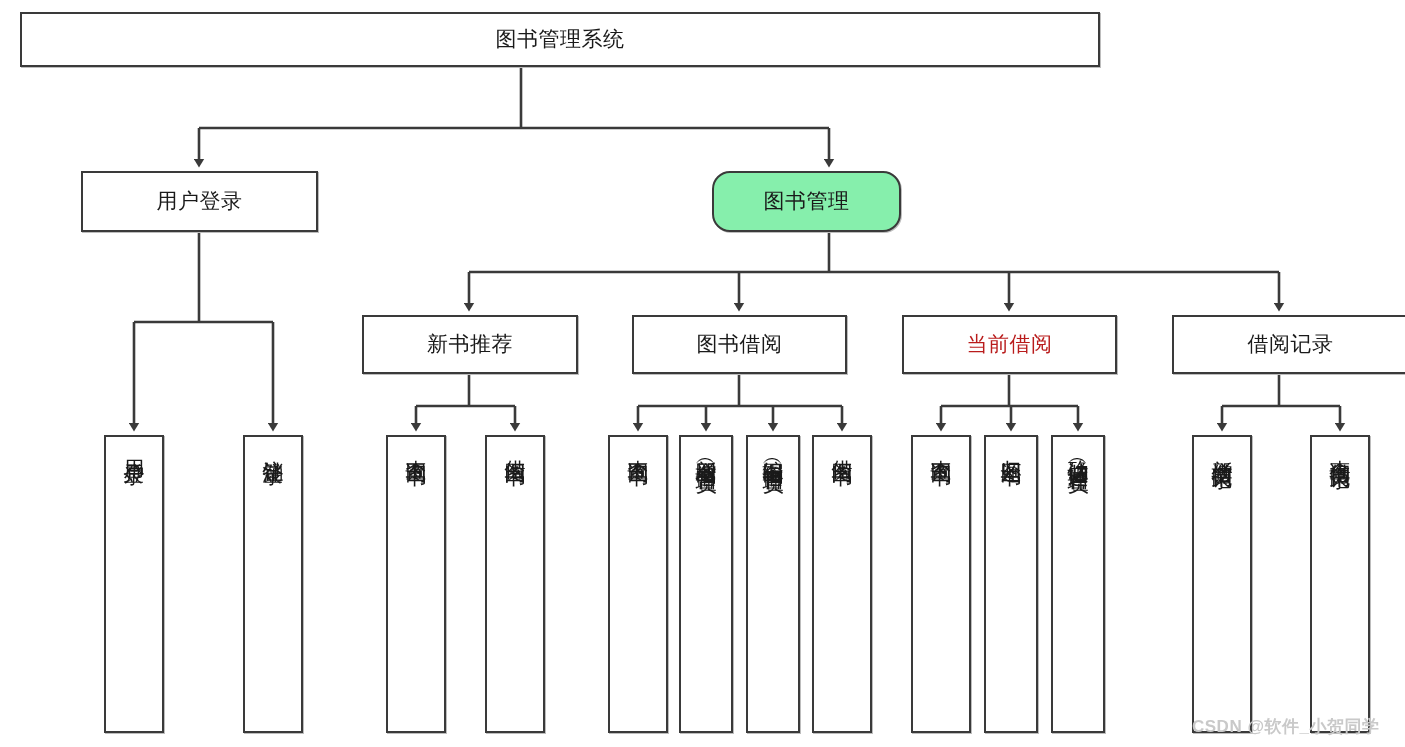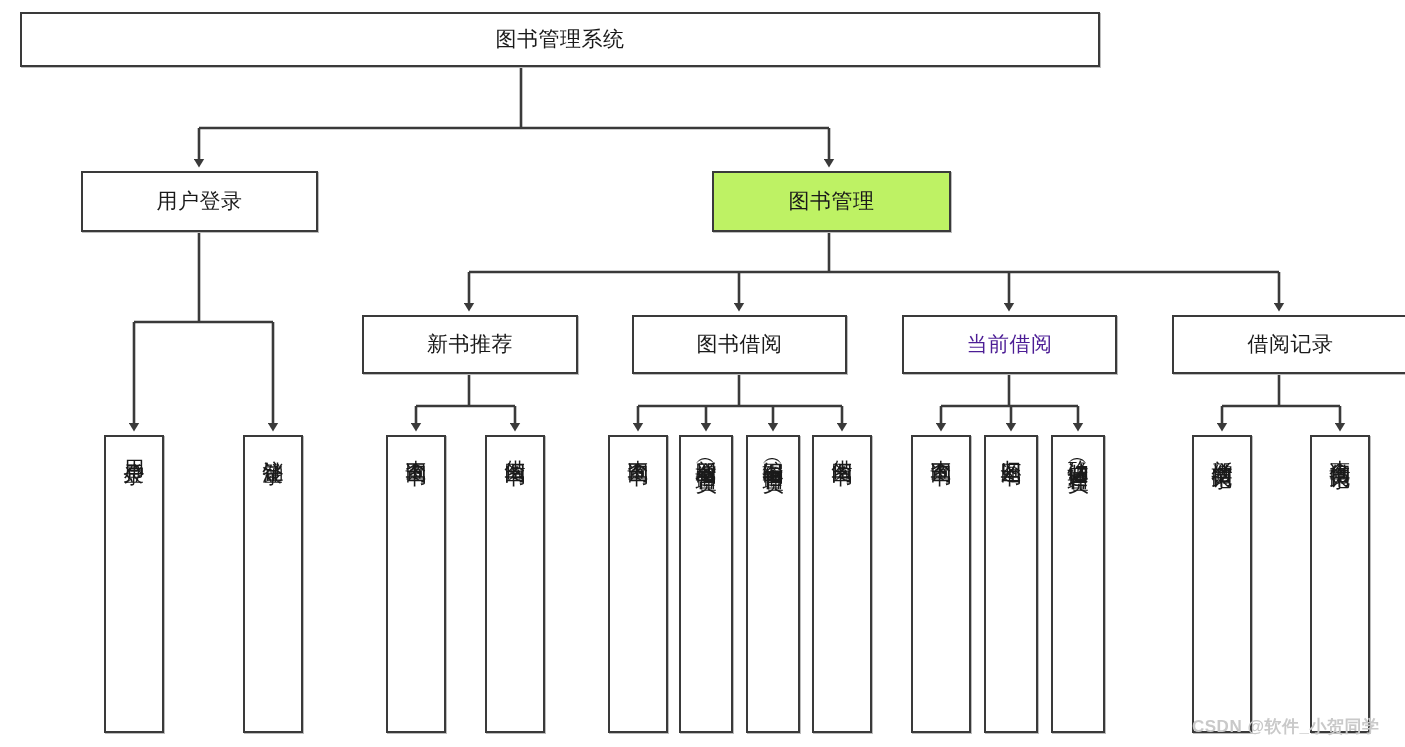--- a/index.html
+++ b/index.html
@@ -122,31 +122,31 @@
     </g>
   </svg>
 
   <div class="node horiz" id="node-root" style="left: 20px; top: 12px; width: 1080px; height: 55px; border-color: rgb(58, 58, 58); background: rgb(255, 255, 255); color: rgb(26, 26, 26); box-shadow: rgb(189, 189, 189) 1px 1px 0px 0px;">
     <span class="node-label">图书管理系统</span>
   </div>
 
   <div class="node horiz" id="node-l2-0" style="left: 81px; top: 171px; width: 237px; height: 61px; border-color: rgb(58, 58, 58); background: rgb(255, 255, 255); color: rgb(26, 26, 26); box-shadow: rgb(189, 189, 189) 1px 1px 0px 0px;">
     <span class="node-label">用户登录</span>
   </div>
-  <div class="node horiz" id="node-l2-1" style="left: 712px; top: 171px; width: 239px; height: 61px; border-color: rgb(58, 58, 58); background: #bef264; color: rgb(26, 26, 26); box-shadow: rgb(189, 189, 189) 1px 1px 0px 0px;">
+  <div class="node horiz" id="node-l2-1" style="left: 712px; top: 171px; width: 189px; height: 61px; border-color: rgb(58, 58, 58); background: #86efac; color: rgb(26, 26, 26); box-shadow: rgb(189, 189, 189) 1px 1px 0px 0px; border-radius: 18px;">
     <span class="node-label">图书管理</span>
   </div>
 
   <div class="node horiz" id="node-l3-0" style="left: 362px; top: 315px; width: 216px; height: 59px; border-color: rgb(58, 58, 58); background: rgb(255, 255, 255); color: rgb(26, 26, 26); box-shadow: rgb(189, 189, 189) 1px 1px 0px 0px;">
     <span class="node-label">新书推荐</span>
   </div>
   <div class="node horiz" id="node-l3-1" style="left: 632px; top: 315px; width: 215px; height: 59px; border-color: rgb(58, 58, 58); background: rgb(255, 255, 255); color: rgb(26, 26, 26); box-shadow: rgb(189, 189, 189) 1px 1px 0px 0px;">
     <span class="node-label">图书借阅</span>
   </div>
-  <div class="node horiz" id="node-l3-2" style="left: 902px; top: 315px; width: 215px; height: 59px; border-color: rgb(58, 58, 58); background: rgb(255, 255, 255); color: #4c1d95; box-shadow: rgb(189, 189, 189) 1px 1px 0px 0px;">
+  <div class="node horiz" id="node-l3-2" style="left: 902px; top: 315px; width: 215px; height: 59px; border-color: rgb(58, 58, 58); background: rgb(255, 255, 255); color: #b91c1c; box-shadow: rgb(189, 189, 189) 1px 1px 0px 0px;">
     <span class="node-label">当前借阅</span>
   </div>
   <div class="node horiz" id="node-l3-3" style="left: 1172px; top: 315px; width: 237px; height: 59px; border-color: rgb(58, 58, 58); background: rgb(255, 255, 255); color: rgb(26, 26, 26); box-shadow: rgb(189, 189, 189) 1px 1px 0px 0px;">
     <span class="node-label">借阅记录</span>
   </div>
 
   <div class="node vert" id="node-leaf-0" style="left: 104px; top: 435px; width: 60px; height: 298px; border-color: rgb(58, 58, 58); background: rgb(255, 255, 255); color: rgb(26, 26, 26); box-shadow: rgb(189, 189, 189) 1px 1px 0px 0px;">
     <span class="node-label">用户登录</span>
   </div>
   <div class="node vert" id="node-leaf-1" style="left: 243px; top: 435px; width: 60px; height: 298px; border-color: rgb(58, 58, 58); background: rgb(255, 255, 255); color: rgb(26, 26, 26); box-shadow: rgb(189, 189, 189) 1px 1px 0px 0px;">

